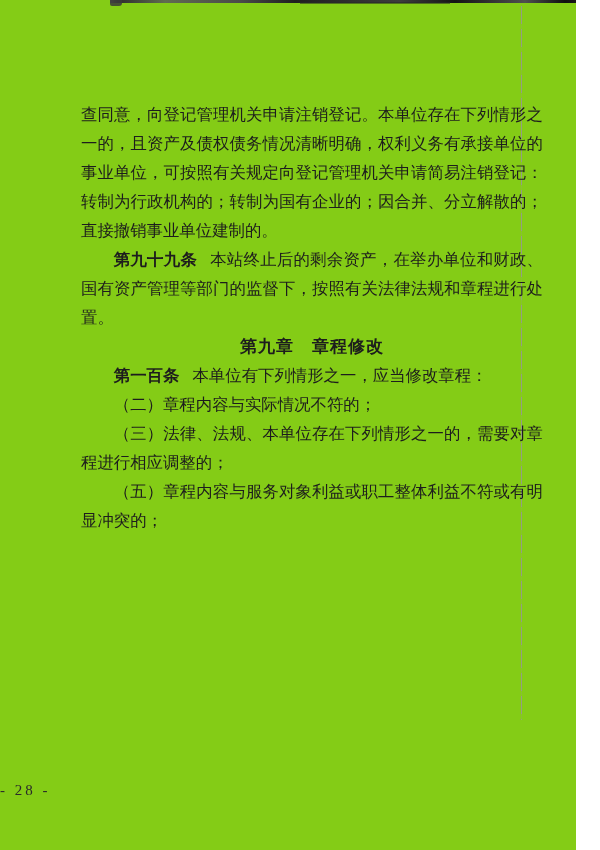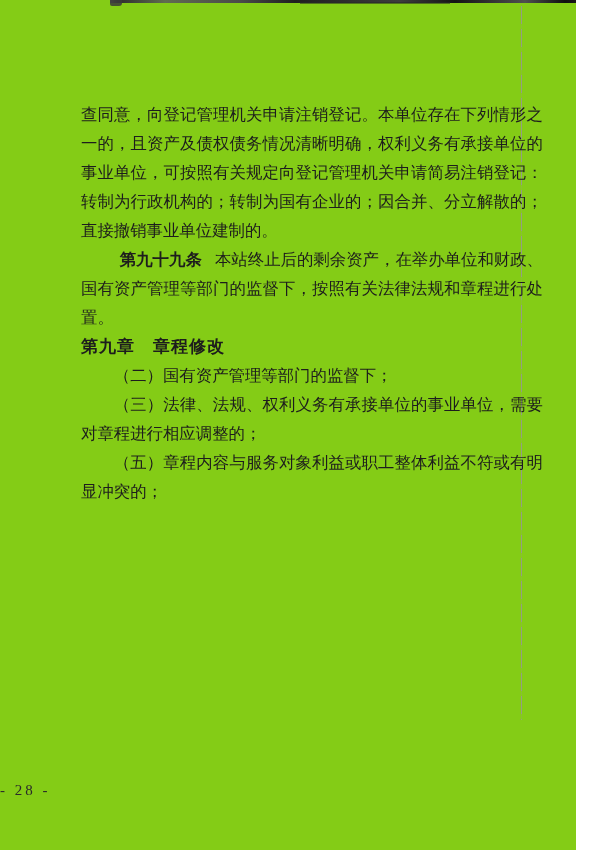--- a/index.html
+++ b/index.html
@@ -70,25 +70,24 @@
     margin: 0;
     padding: 0;
   }
   .indent {
     text-indent: 2em;
   }
   .bold-label {
     font-weight: bold;
     font-family: "Liberation Sans", "DejaVu Sans", sans-serif;
     margin-right: 0.8em;
-    margin-left: 6px;
   }
   .chapter-heading {
     margin: 18px 0 22px 0;
-    text-align: left;
+    text-align: center;
     text-indent: 0;
     font-weight: bold;
     font-size: 17px;
     line-height: 29px;
     font-family: "Liberation Sans", "DejaVu Sans", sans-serif;
     letter-spacing: 1px;
   }
   .page-number {
     position: absolute;
     top: 779px;
@@ -111,22 +110,23 @@
   <div class="artifact-vline"></div>
 
   <div class="content">
 
     <p>查同意，向登记管理机关申请注销登记。本单位存在下列情形之一的，且资产及债权债务情况清晰明确，权利义务有承接单位的事业单位，可按照有关规定向登记管理机关申请简易注销登记：转制为行政机构的；转制为国有企业的；因合并、分立解散的；直接撤销事业单位建制的。</p>
 
     <p class="indent"><span class="bold-label">第九十九条</span><span>本站终止后的剩余资产，在举办单位和财政、国有资产管理等部门的监督下，按照有关法律法规和章程进行处置。</span></p>
 
     <p class="chapter-heading">第九章　章程修改</p>
 
+    <p class="indent"><span class="bold-label">第一百条</span><span>本单位有下列情形之一，应当修改章程：</span></p>
 
-    <p class="indent">（二）国有资产管理等部门的监督下；</p>
-    <p class="indent">（三）法律、法规、权利义务有承接单位的事业单位，需要对章程进行相应调整的；</p>
+    <p class="indent">（二）章程内容与实际情况不符的；</p>
+    <p class="indent">（三）法律、法规、本单位存在下列情形之一的，需要对章程进行相应调整的；</p>
     <p class="indent">（五）章程内容与服务对象利益或职工整体利益不符或有明显冲突的；</p>
 
   </div>
 
   <div class="page-number">- 28 -</div>
 
 </div>
 
 </body></html>

